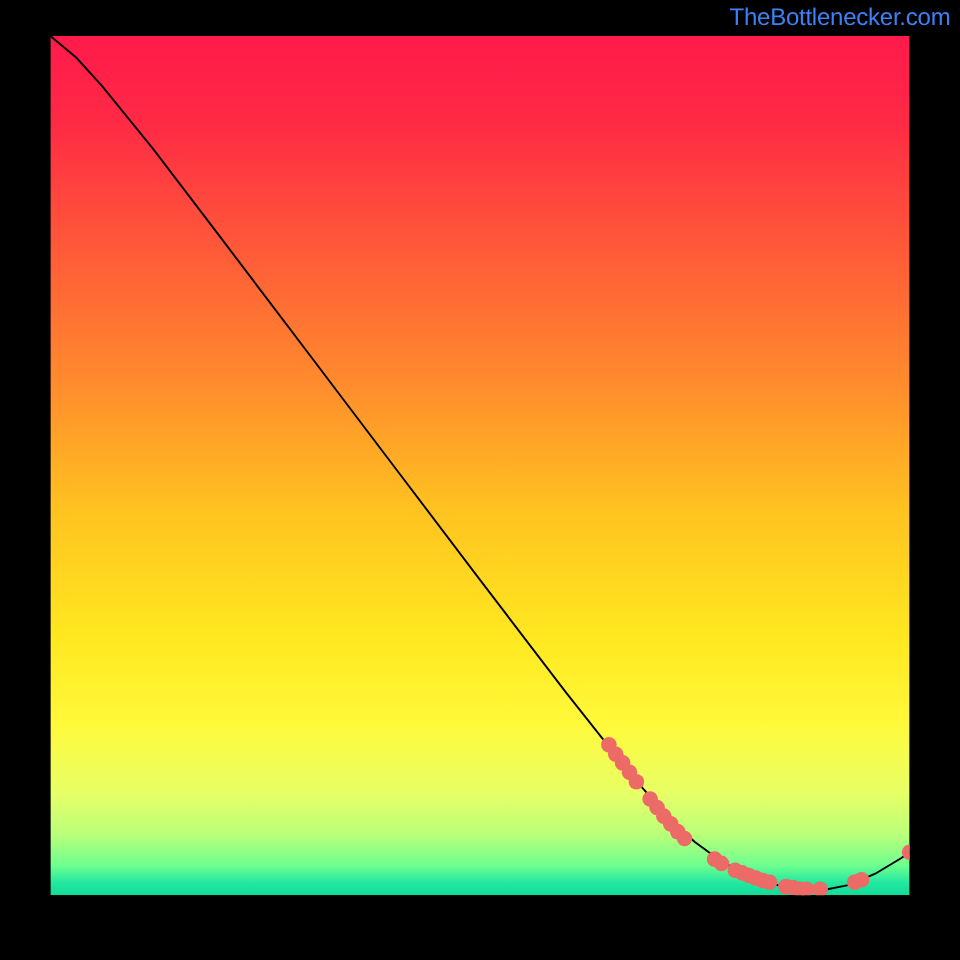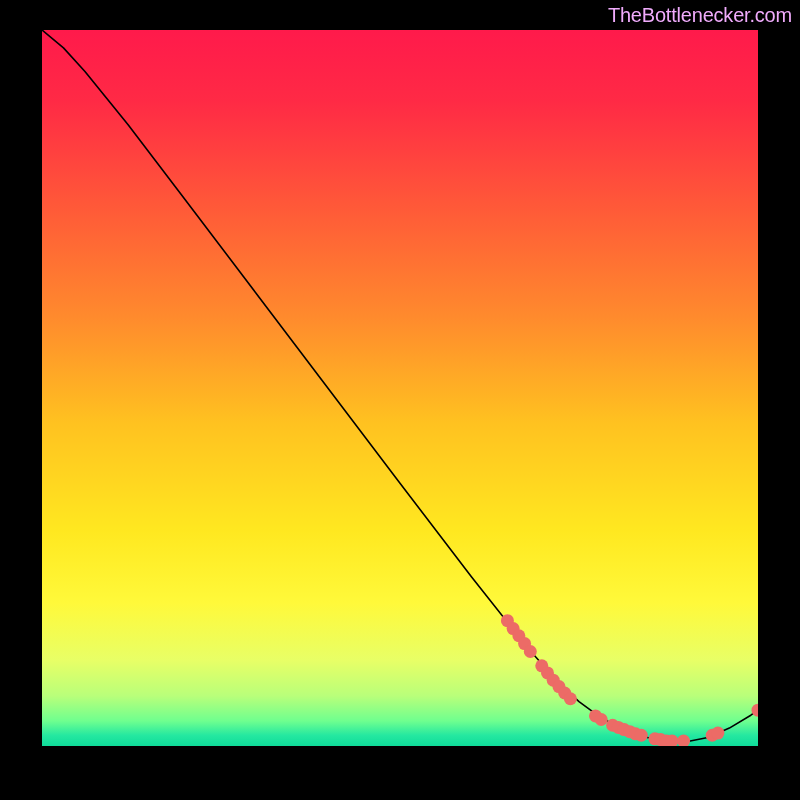--- a/index.html
+++ b/index.html
@@ -9,21 +9,21 @@
     width: 800px;
     height: 800px;
     position: relative;
     font-family: Arial, Helvetica, sans-serif;
     overflow: hidden;
   }
   .watermark {
     position: absolute;
     top: 4px;
     right: 8px;
-    color: #f0abfc;
+    color: #3b82f6;
     font-size: 20px;
     font-weight: 400;
     z-index: 10;
     letter-spacing: -0.2px;
   }
   .chart-outer {
     position: absolute;
     left: 42px;
     top: 30px;
     width: 716px;

